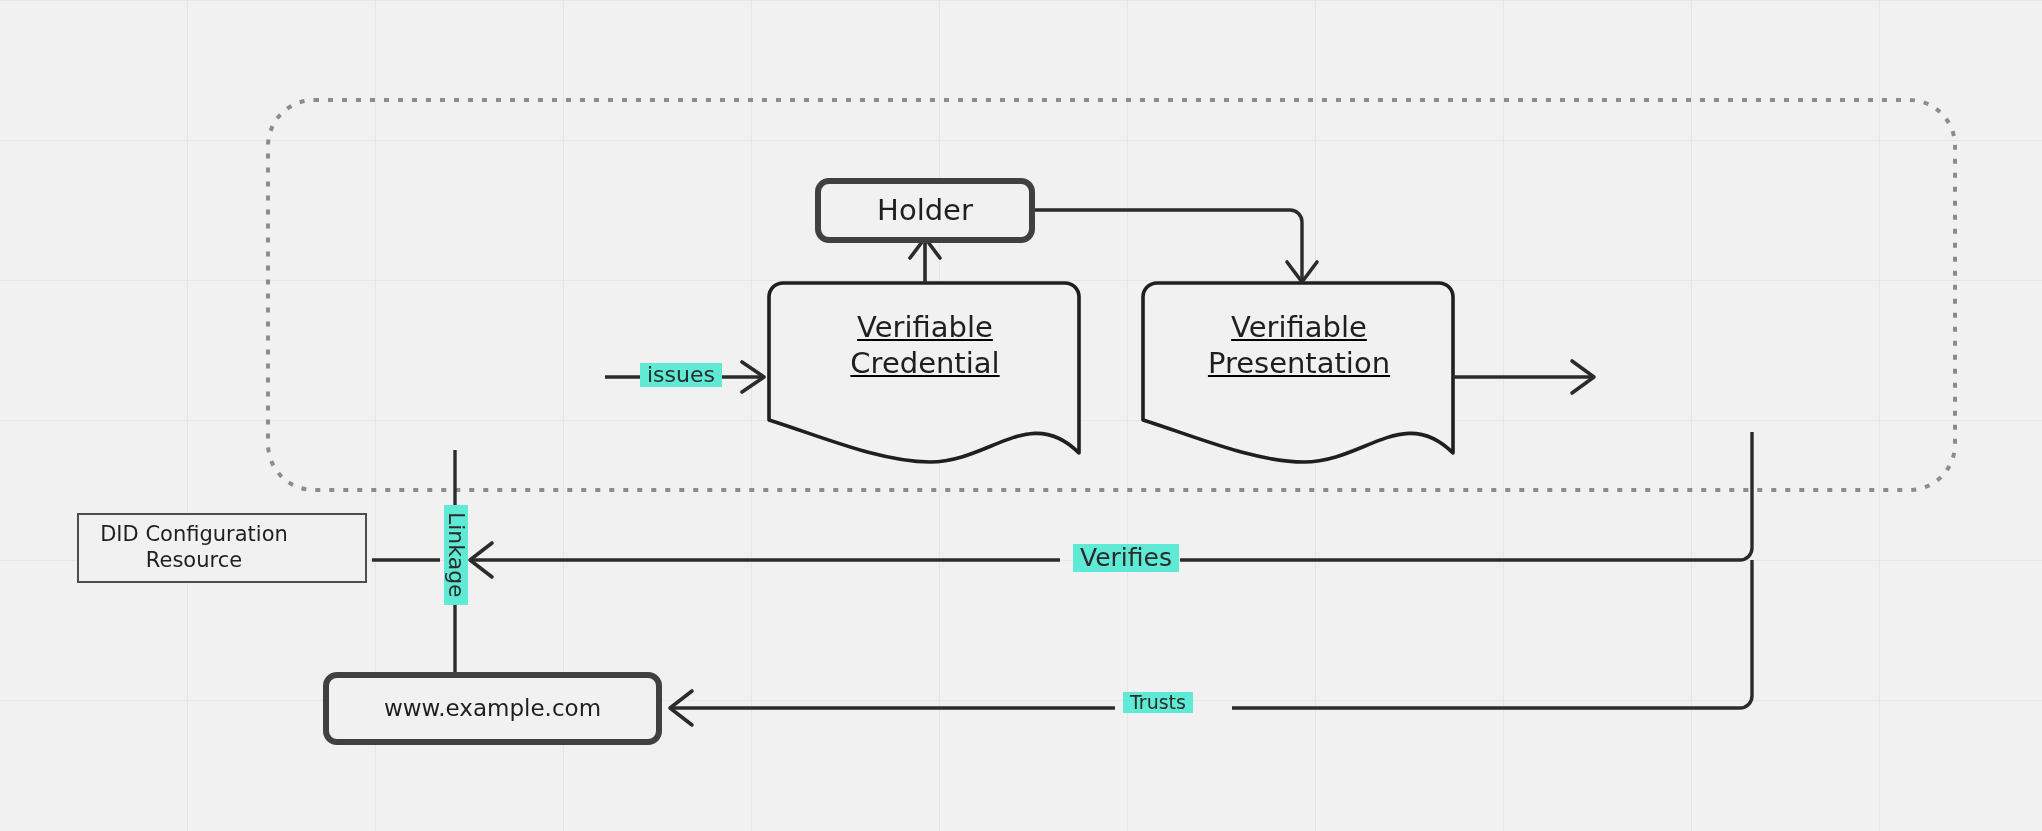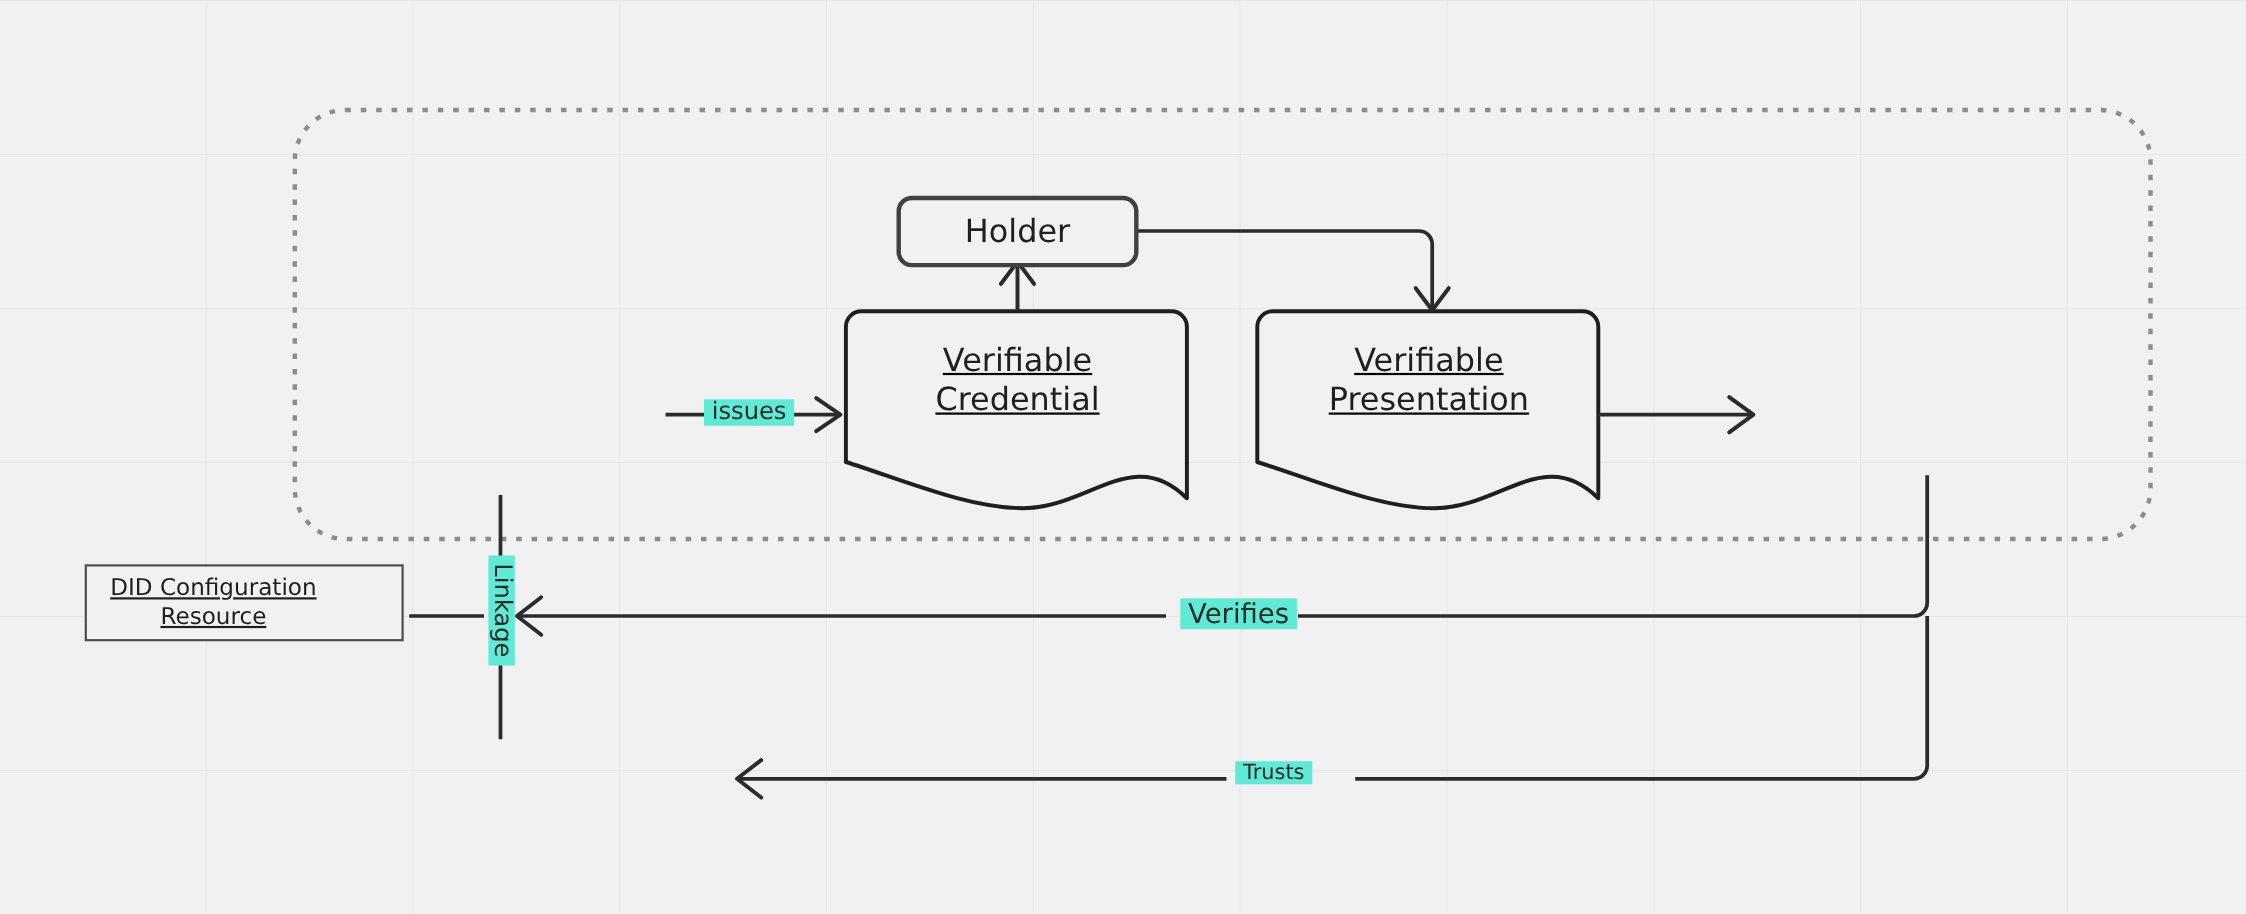--- a/index.html
+++ b/index.html
@@ -39,21 +39,21 @@
     box-sizing: border-box;
     display: flex;
     align-items: center;
     justify-content: center;
     text-align: center;
     color: #1f1f1f;
     line-height: 1.22;
     white-space: pre-line;
   }
   .rounded-box {
-    border: 4px solid #404040;
+    border: 6px solid #404040;
     border-radius: 14px;
     background: #f1f1f1;
   }
   .group-title {
     position: absolute;
     color: #2b2b2b;
     font-size: 24px;
     white-space: nowrap;
   }
   .edge-label {
@@ -80,21 +80,20 @@
     position: relative;
     z-index: 2;
     text-align: center;
     color: #1f1f1f;
     line-height: 1.24;
     white-space: pre-line;
   }
   .sq-box {
     border: 2px solid #4d4d4d;
     background: #f1f1f1;
-    text-decoration: underline;
   }
 </style>
 </head>
 <body>
 
 <div id="canvas">
 
   <div class="grid"></div>
 
   <svg class="svg-layer" viewBox="0 0 2042 831" xmlns="http://www.w3.org/2000/svg">
@@ -175,14 +174,17 @@
     <span style="width:100%;">DID Configuration
 Resource</span>
   </div>
 
   <div class="edge-label vertical" style="left:444px; top:505px; font-size:22px;">Linkage</div>
 
   <div class="edge-label" style="left:1073px; top:544px; font-size:25px;">Verifies</div>
 
   <div class="edge-label" style="left:1123px; top:692px; font-size:19px;">Trusts</div>
 
+  <div class="node rounded-box" style="left:323px; top:672px; width:339px; height:73px; font-size:23px;">
+    <span>www.example.com</span>
+  </div>
 
 </div>
 
 </body></html>

